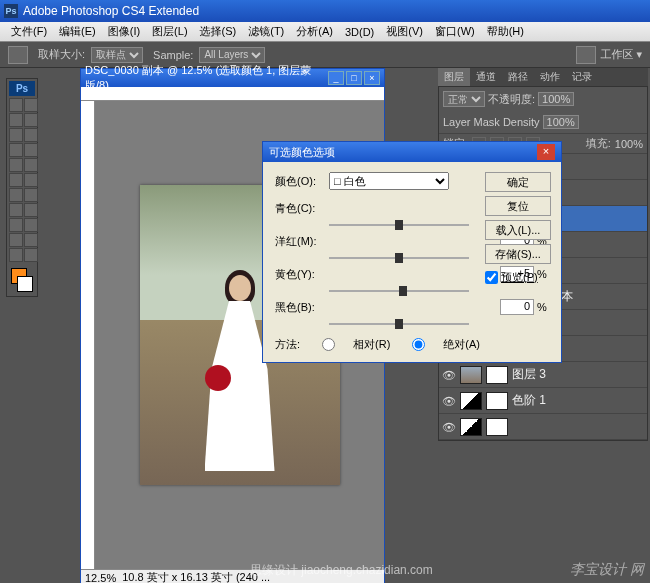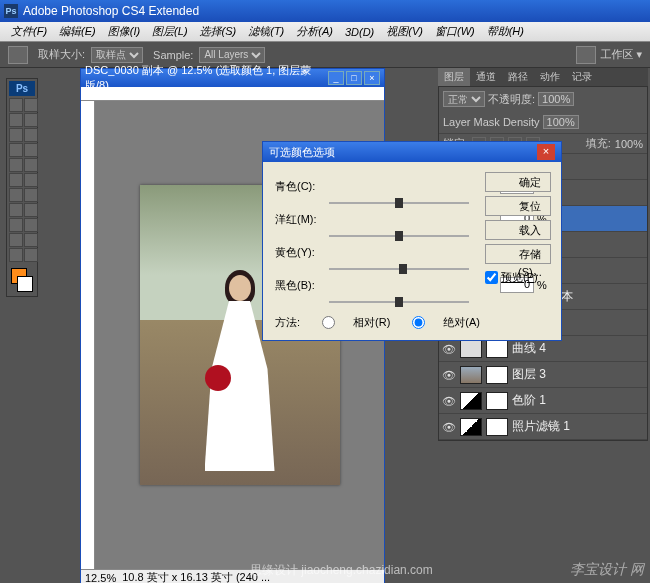--- a/index.html
+++ b/index.html
@@ -1,20 +1,20 @@
 <!DOCTYPE html>
 <html><head>
 <meta charset="utf-8">
 <style>
 * { margin: 0; padding: 0; box-sizing: border-box; font-family: "Microsoft YaHei", SimSun, sans-serif; font-size: 11px; }
 body { background: #545454; width: 650px; height: 583px; overflow: hidden; position: relative; }
 .titlebar { background: linear-gradient(#2b6dd8, #1a4db8); height: 22px; display: flex; align-items: center; padding: 0 4px; color: #fff; }
 .titlebar .icon { width: 14px; height: 14px; margin-right: 5px; background: #1a3a6a; color: #9cf; display: flex; align-items: center; justify-content: center; font-size: 9px; font-weight: bold; }
 .titlebar .title { font-size: 12px; }
-.menubar { background: linear-gradient(#f0f0f0, #dcdcdc); height: 20px; display: flex; align-items: center; padding: 0 5px; border-bottom: 1px solid #888; font-style: italic; }
+.menubar { background: linear-gradient(#f0f0f0, #dcdcdc); height: 20px; display: flex; align-items: center; padding: 0 5px; border-bottom: 1px solid #888; }
 .menubar .item { padding: 2px 6px; color: #000; cursor: pointer; }
 .optbar { background: #525252; height: 26px; display: flex; align-items: center; padding: 0 8px; color: #ccc; border-bottom: 1px solid #333; gap: 6px; }
 .optbar .tool-icon { width: 20px; height: 18px; border: 1px solid #888; background: #666; }
 .optbar .label { margin-left: 4px; }
 .optbar select { background: #666; color: #ccc; border: 1px solid #888; font-size: 10px; height: 16px; }
 .optbar .right { margin-left: auto; display: flex; align-items: center; gap: 4px; }
 .workspace { position: absolute; top: 68px; left: 0; right: 0; bottom: 0; }
 .toolbox { position: absolute; left: 6px; top: 10px; width: 32px; background: #555; border: 1px solid #333; padding: 2px; }
 .toolbox .ps { background: #0a3c78; color: #8bc1ff; text-align: center; padding: 2px 0; font-weight: bold; font-size: 10px; margin-bottom: 2px; }
 .toolbox .tools { display: grid; grid-template-columns: 1fr 1fr; gap: 1px; }
@@ -44,21 +44,21 @@
 .dialog .dbody { padding: 10px 12px; }
 .dialog .row { display: flex; align-items: center; margin-bottom: 4px; }
 .dialog .row .lbl { width: 54px; }
 .dialog .row select { flex: 1; max-width: 120px; height: 18px; }
 .dialog .row .inp { width: 34px; height: 16px; border: 1px solid #999; background: #fff; text-align: right; padding-right: 3px; margin-left: auto; }
 .dialog .row .pct { margin-left: 3px; width: 12px; }
 .dialog .slider { height: 10px; position: relative; margin: 0 0 3px 54px; width: 140px; }
 .dialog .slider .track { position: absolute; top: 4px; left: 0; right: 0; height: 2px; background: #aaa; }
 .dialog .slider .thumb { position: absolute; top: 0; width: 8px; height: 10px; background: #333; left: 50%; transform: translateX(-50%); }
 .dialog .btns-col { position: absolute; right: 10px; top: 30px; width: 66px; display: flex; flex-direction: column; gap: 4px; }
-.dialog .btns-col .btn { height: 20px; background: #ece9d8; border: 1px solid #999; text-align: center; line-height: 18px; cursor: pointer; font-size: 11px; padding-left: 24px; }
+.dialog .btns-col .btn { height: 20px; background: #ece9d8; border: 1px solid #999; text-align: center; line-height: 18px; cursor: pointer; font-size: 11px; }
 .dialog .btns-col .chk { display: flex; align-items: center; gap: 3px; margin-top: 2px; text-decoration: underline; }
 .dialog .method { margin-top: 8px; display: flex; align-items: center; gap: 16px; }
 .dialog .method input[type=radio] { margin: 0 2px 0 6px; }
 .panels { position: absolute; right: 2px; top: 0; width: 210px; }
 .panel-tabs { display: flex; background: #454545; height: 18px; }
 .panel-tabs .tab { padding: 2px 6px; color: #ccc; cursor: pointer; font-size: 10px; }
 .panel-tabs .tab.active { background: #6a6a6a; }
 .panel-body { background: #555; border: 1px solid #333; }
 .layer-opts { padding: 4px; display: flex; flex-wrap: wrap; gap: 3px; align-items: center; color: #ccc; font-size: 10px; }
 .layer-opts select { background: #666; color: #ccc; border: 1px solid #888; height: 16px; font-size: 10px; }
@@ -176,20 +176,24 @@
       <span>10.8 英寸 x 16.13 英寸 (240 ...</span>
     </div>
   </div>
 
   <div class="dialog">
     <div class="dtitle">
       <span>可选颜色选项</span>
       <div class="close">×</div>
     </div>
     <div class="dbody">
+      <div class="row">
+        <span class="lbl">颜色(O):</span>
+        <select><option>□ 白色</option></select>
+      </div>
       <div style="height:6px"></div>
       <div class="row">
           <span class="lbl">青色(C):</span>
           <span class="inp">0</span>
           <span class="pct">%</span>
         </div>
       <div class="slider">
           <div class="track"></div>
           <div class="thumb"></div>
         </div>
@@ -323,21 +327,20 @@
           <div class="layer">
             <span class="eye">👁</span>
             <div class="thumb adj"></div>
             <div class="thumb mask"></div>
             <span class="name">色阶 1</span>
           </div>
           <div class="layer">
             <span class="eye">👁</span>
             <div class="thumb adj"></div>
             <div class="thumb mask"></div>
-            <span class="name">照片滤镜 1</span>
           </div>
         </div>
     </div>
   </div>
 
 </div>
 
 <div class="watermark">李宝设计 网</div>
 <div class="watermark2">思缘设计 jiaocheng.chazidian.com</div>
 

